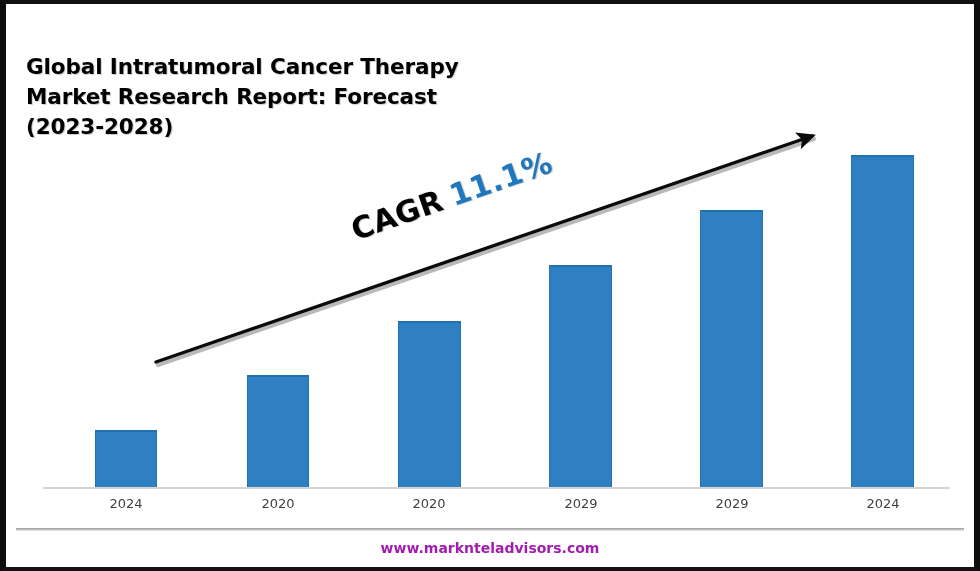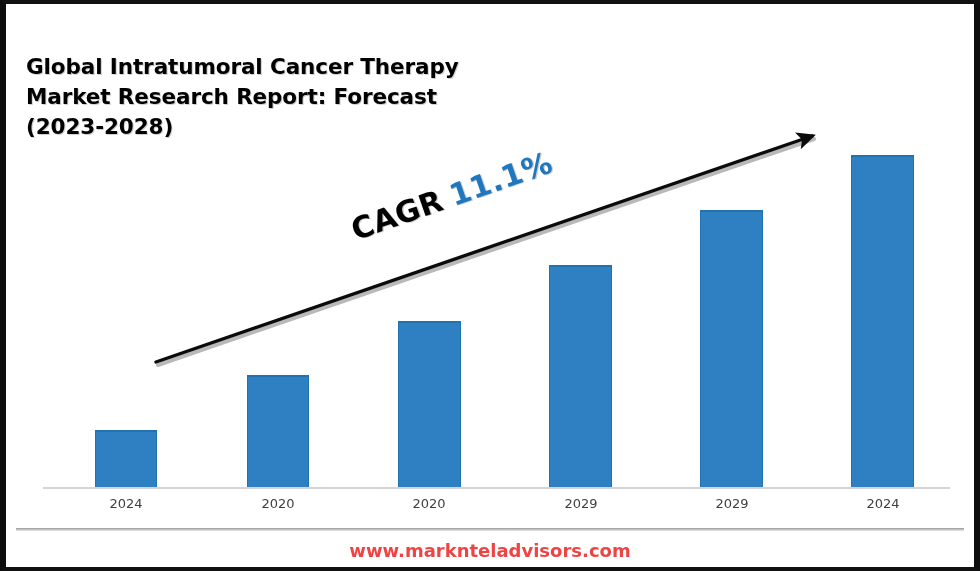--- a/index.html
+++ b/index.html
@@ -101,23 +101,23 @@
     left:10px; top:524px;
     width:948px; height:3px;
     background:linear-gradient(to bottom,#9a9a9a 0%,#c8c8c8 60%,#ededed 100%);
   }
   #footer-url {
     position:absolute;
     left:0; top:536px;
     width:968px;
     text-align:center;
     font-family:"DejaVu Sans", sans-serif;
-    font-size:18px;
+    font-size:14px;
     font-weight:bold;
-    color:#ef4444;
+    color:#a21caf;
   }
 </style>
 </head>
 <body>
 
 <div id="canvas">
   <div id="inner">
 
     <div id="chart-title">Global Intratumoral Cancer Therapy
 Market Research Report: Forecast

